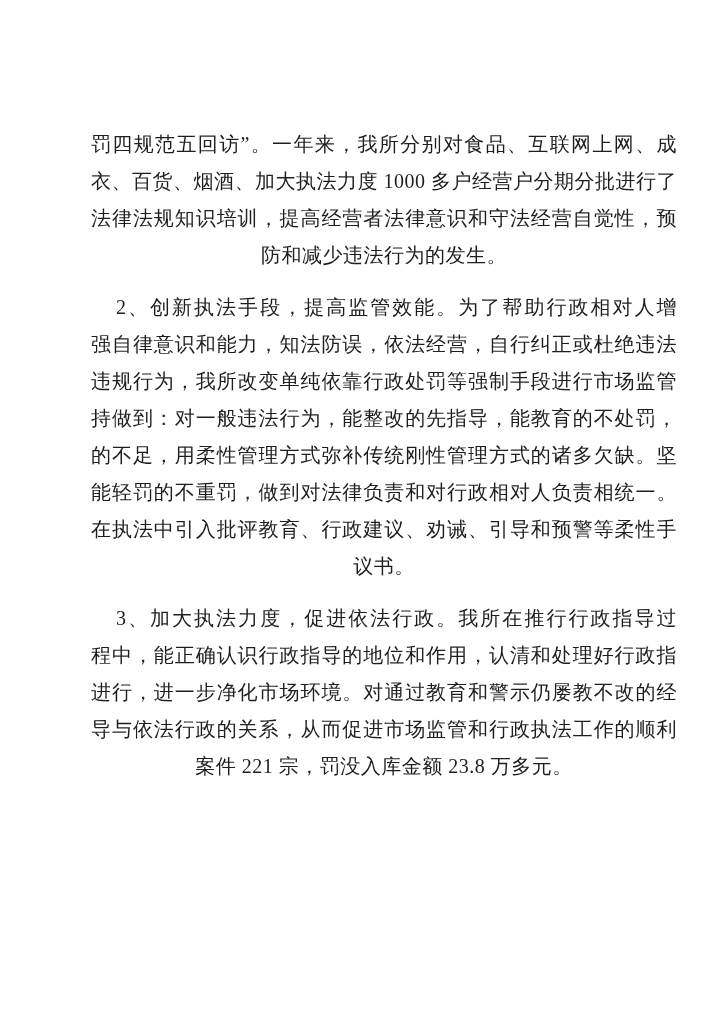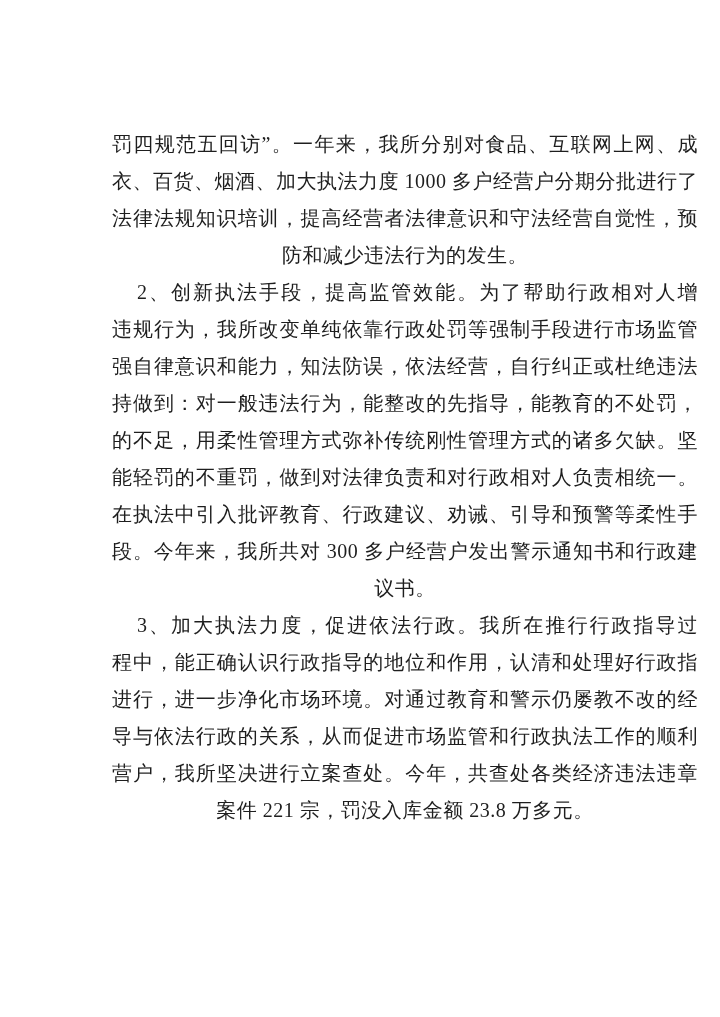--- a/index.html
+++ b/index.html
@@ -10,65 +10,64 @@
   .page {
     position: relative;
     width: 720px;
     height: 1017px;
     background: #ffffff;
     overflow: hidden;
     font-family: "Liberation Serif", "DejaVu Serif", serif;
   }
   .text-block {
     position: absolute;
-    left: 112px;
+    left: 91px;
     top: 126px;
     width: 586px;
     color: #1e1e1e;
   }
   .line {
     height: 37px;
     line-height: 37px;
     font-size: 20px;
     overflow: hidden;
     text-align: center;
     letter-spacing: 0.5px;
   }
   .j {
     text-align: justify;
     text-align-last: justify;
   }
   .ind {
     padding-left: 25px;
+    margin-top: 15px;
   }
 </style>
 </head>
 <body>
 
 <div class="page">
   <div class="text-block">
 
     <div class="line j">罚四规范五回访”。一年来，我所分别对食品、互联网上网、成</div>
     <div class="line j">衣、百货、烟酒、加大执法力度 1000 多户经营户分期分批进行了</div>
     <div class="line j">法律法规知识培训，提高经营者法律意识和守法经营自觉性，预</div>
     <div class="line">防和减少违法行为的发生。</div>
 
     <div class="line j ind">2、创新执法手段，提高监管效能。为了帮助行政相对人增</div>
+    <div class="line j">强自律意识和能力，知法防误，依法经营，自行纠正或杜绝违法</div>
     <div class="line j">违规行为，我所改变单纯依靠行政处罚等强制手段进行市场监管</div>
-    <div class="line j">强自律意识和能力，知法防误，依法经营，自行纠正或杜绝违法</div>
     <div class="line j">持做到：对一般违法行为，能整改的先指导，能教育的不处罚，</div>
     <div class="line j">的不足，用柔性管理方式弥补传统刚性管理方式的诸多欠缺。坚</div>
     <div class="line j">能轻罚的不重罚，做到对法律负责和对行政相对人负责相统一。</div>
     <div class="line j">在执法中引入批评教育、行政建议、劝诫、引导和预警等柔性手</div>
-    <div class="line j">段。今年来，我所共对 300 多户经营户发出警示通知书和行政建</div>
     <div class="line">议书。</div>
 
     <div class="line j ind">3、加大执法力度，促进依法行政。我所在推行行政指导过</div>
     <div class="line j">程中，能正确认识行政指导的地位和作用，认清和处理好行政指</div>
     <div class="line j">进行，进一步净化市场环境。对通过教育和警示仍屡教不改的经</div>
     <div class="line j">导与依法行政的关系，从而促进市场监管和行政执法工作的顺利</div>
-    <div class="line j">营户，我所坚决进行立案查处。今年，共查处各类经济违法违章</div>
     <div class="line">案件 221 宗，罚没入库金额 23.8 万多元。</div>
 
 
 
   </div>
 </div>
 
 </body></html>

